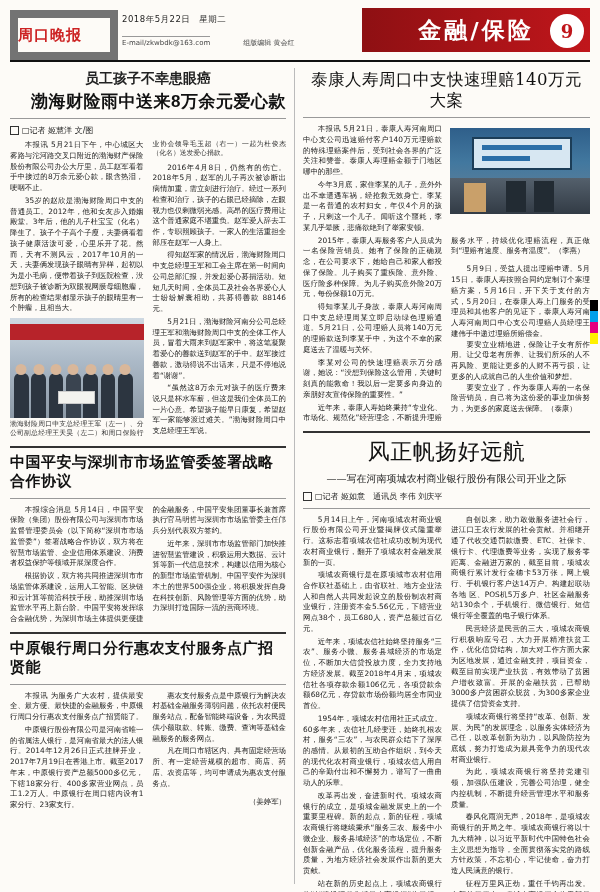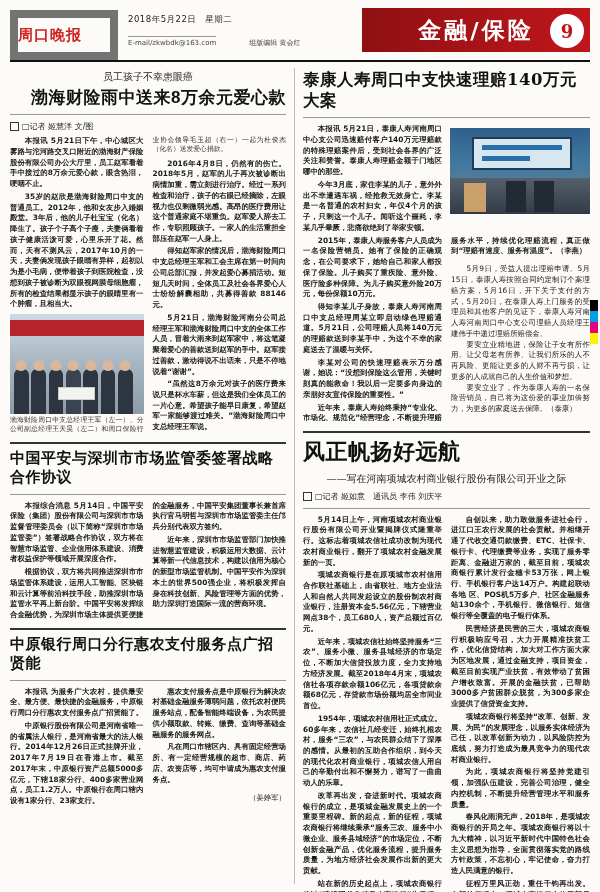--- a/index.html
+++ b/index.html
@@ -8,21 +8,21 @@
     background:#fdfbf7;
     font-family:"DejaVu Sans","Liberation Sans",sans-serif;
     color:#111;
     overflow:hidden;
   }
   .page{position:relative;width:600px;height:892px;box-sizing:border-box;padding:8px 10px;}
   
   .masthead{position:relative;height:52px;border-bottom:2px solid #111;display:flex;align-items:flex-start;}
   .logo-box{width:92px;height:34px;border:8px solid #737373;display:flex;align-items:center;justify-content:flex-start;margin-top:2px;}
   .logo-text{font-family:"DejaVu Serif","Liberation Serif",serif;font-weight:bold;font-size:15px;color:#c22;letter-spacing:1px;}
-  .mast-mid{flex:1;padding-left:10px;padding-top:6px;}
+  .mast-mid{flex:1;padding-left:4px;padding-top:6px;}
   .mast-date{font-size:8.5px;color:#222;letter-spacing:.5px;}
   .mast-email{font-size:7px;color:#444;margin-top:10px;border-top:1px solid #999;padding-top:2px;display:inline-block;}
   .mast-editor{font-size:7px;color:#444;margin-top:10px;padding-left:28px;display:inline-block;}
   .section-banner{
     position:absolute;right:0;top:0;width:228px;height:44px;
     background:linear-gradient(90deg,#8e1013,#c0161b);
     display:flex;align-items:center;justify-content:center;
   }
   .section-banner .t{
     font-family:"DejaVu Serif","Liberation Serif",serif;
@@ -31,43 +31,43 @@
   .pagenum{
     position:absolute;right:6px;top:6px;width:30px;height:30px;border-radius:50%;
     background:#fff;border:2px solid #fff;color:#c0161b;font-weight:bold;font-size:18px;
     display:flex;align-items:center;justify-content:center;
     font-family:"DejaVu Serif","Liberation Serif",serif;
   }
   
   .body-wrap{display:flex;margin-top:6px;height:816px;}
   .col-left{width:286px;padding-right:8px;border-right:1px solid #bbb;box-sizing:border-box;}
   .col-right{width:296px;padding-left:8px;box-sizing:border-box;}
-  .kicker{font-size:10px;text-align:center;color:#222;margin:2px 0 3px;font-family:"DejaVu Serif","Liberation Serif",serif;}
+  .kicker{font-size:14px;text-align:center;color:#222;margin:2px 0 3px;font-family:"DejaVu Serif","Liberation Serif",serif;font-weight:bold;}
   .headline1{
     font-family:Liberation Sans, sans-serif;
     font-weight:bold;font-size:17px;text-align:right;line-height:1.25;margin:2px 0 4px;letter-spacing:.5px;
   }
   .headline2{
     font-family:"DejaVu Serif","Liberation Serif",serif;
     font-weight:bold;font-size:15px;text-align:left;line-height:1.3;margin:4px 0 4px;letter-spacing:.5px;
   }
   .headline-r{
     font-family:"DejaVu Serif","Liberation Serif",serif;
-    font-weight:bold;font-size:16.5px;line-height:1.25;margin:2px 0 6px;letter-spacing:.5px;
+    font-weight:normal;font-size:16.5px;text-align:center;line-height:1.25;margin:2px 0 6px;letter-spacing:.5px;
   }
   .byline{font-size:8px;color:#222;margin:3px 0 4px;}
   .byline .box{display:inline-block;width:7px;height:7px;border:1px solid #333;margin-right:3px;vertical-align:middle;}
   .rule-thin{border-top:1px solid #999;margin:6px 0;}
   .rule-thick{border-top:2px solid #333;margin:7px 0 5px;}
   .txt{
     font-size:7.4px;line-height:1.45;text-align:justify;color:#1a1a1a;
     font-family:"DejaVu Sans","Liberation Sans",sans-serif;
   }
   .cols2{column-count:2;column-gap:9px;column-rule:0;}
-  .indent{text-indent:2em;margin:0 0 2px;font-weight:bold;}
+  .indent{text-indent:2em;margin:0 0 2px;}
   
   .photo{position:relative;width:100%;background:#9aa7b4;overflow:hidden;margin:4px 0 2px;}
   .cap{font-size:6.8px;color:#333;line-height:1.35;text-align:justify;margin-bottom:4px;}
   .ph-sky{position:absolute;inset:0;background:linear-gradient(180deg,#cfd9e2 0%,#aab8c6 45%,#8d9aa7 100%);}
   .ph-band{position:absolute;left:0;right:0;background:#b7232a;}
   .ph-people{position:absolute;bottom:0;left:0;right:0;height:52%;}
   .figure{position:absolute;bottom:0;width:11%;height:86%;background:#2c3540;border-radius:6px 6px 0 0;}
   .figure:after{content:"";position:absolute;top:-9px;left:50%;transform:translateX(-50%);width:11px;height:11px;border-radius:50%;background:#d9b79a;}
   .white-doc{position:absolute;background:#f3f3ef;border:1px solid #ccc;}
   

